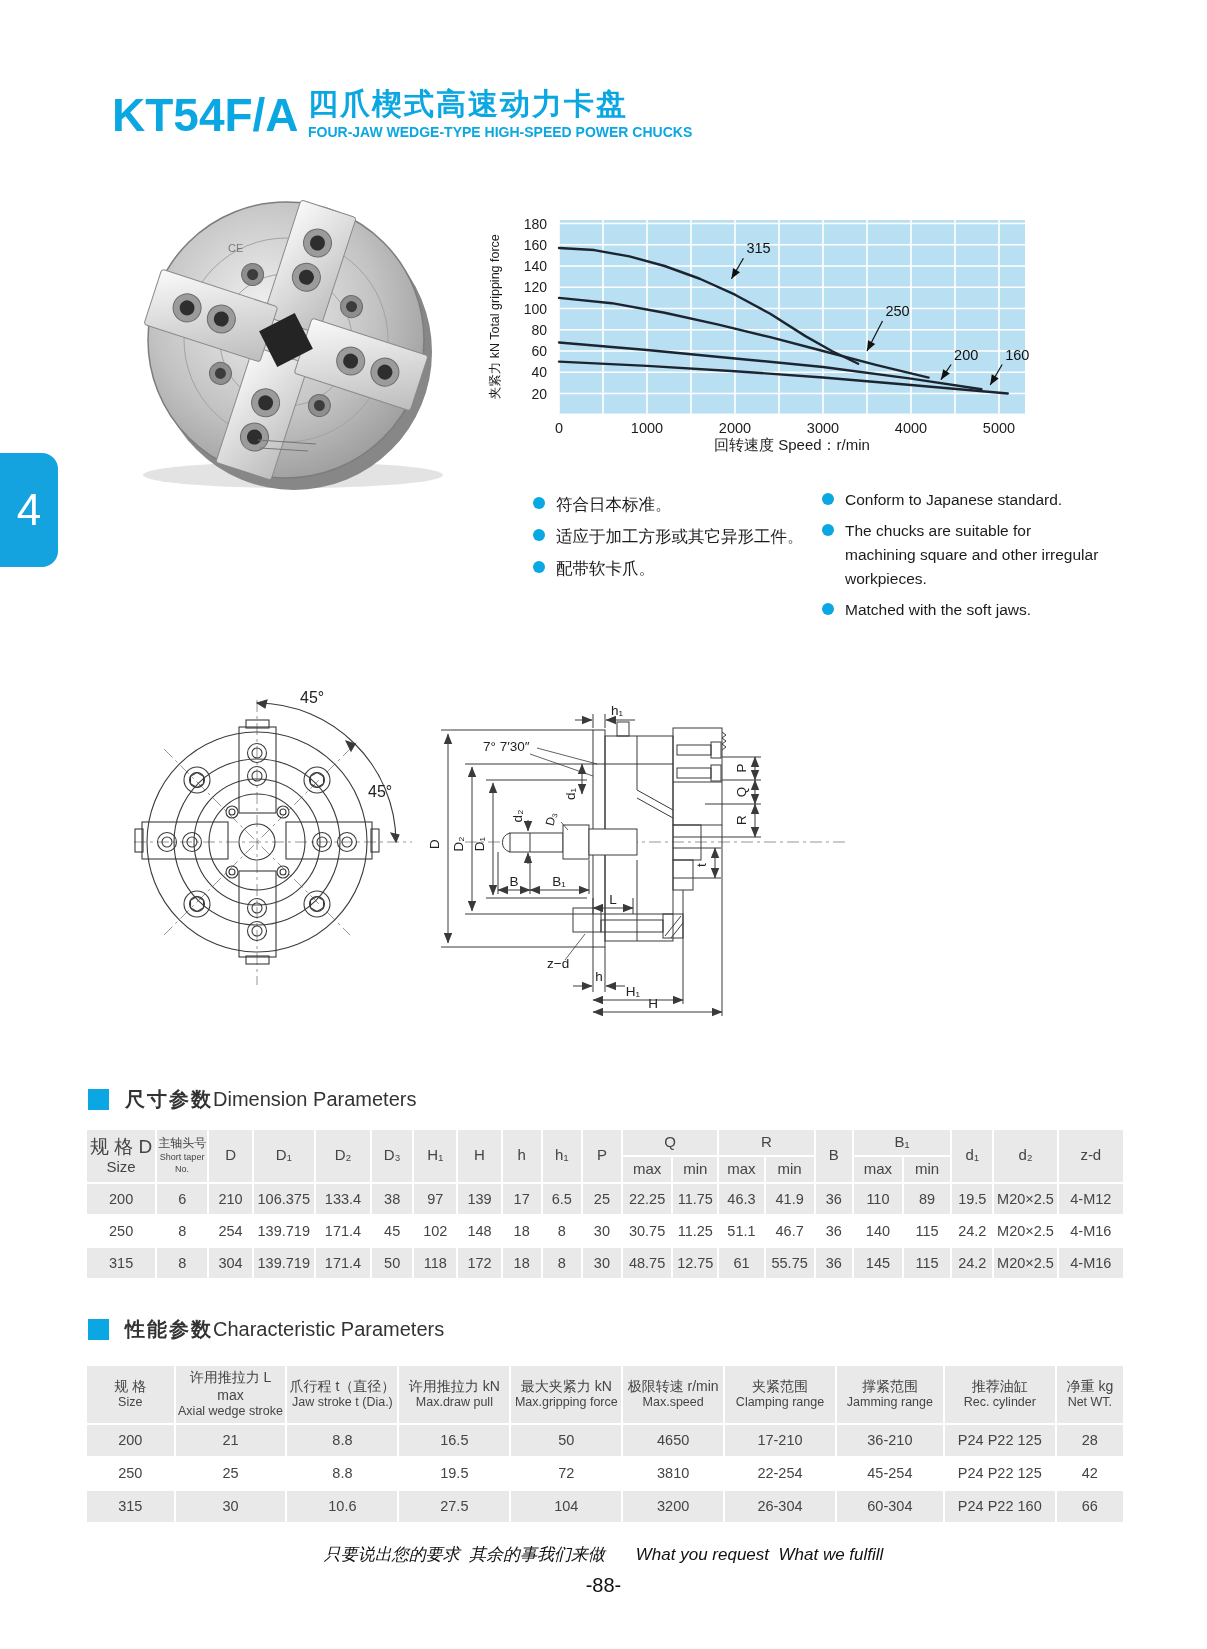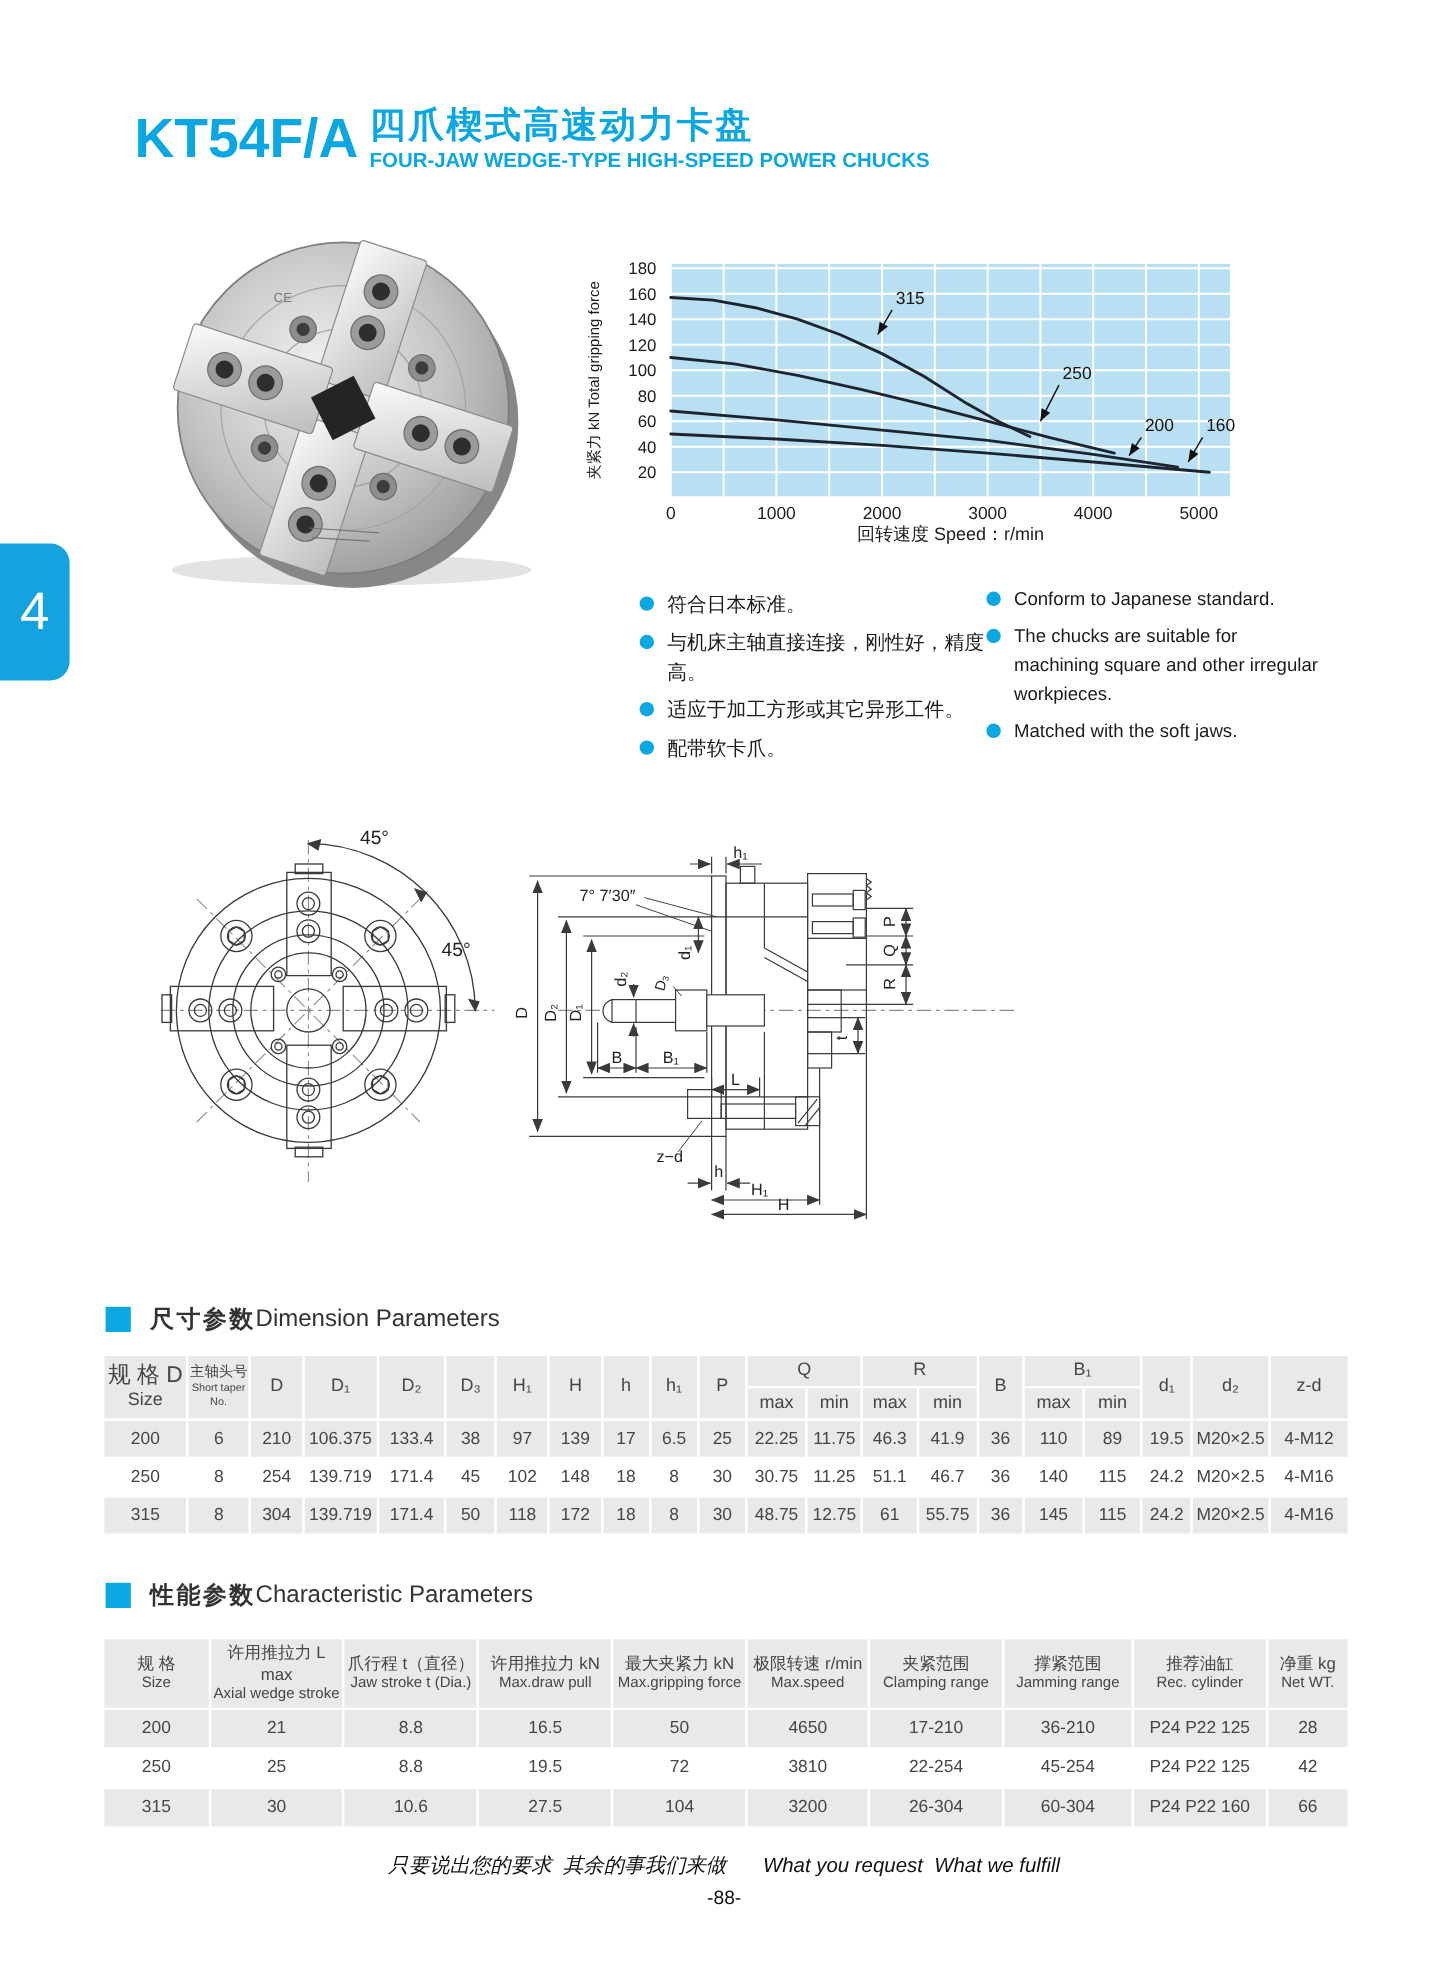--- a/index.html
+++ b/index.html
@@ -4,21 +4,21 @@
 <style>
   html,body{margin:0;padding:0;}
   body{width:1207px;height:1649px;position:relative;background:#fff;
        font-family:"Liberation Sans", sans-serif;color:#222;overflow:hidden;}
   .abs{position:absolute;}
   .pre{white-space:pre;font-style:italic;}
 
   
   #model{left:112px;top:88px;font-size:46px;font-weight:bold;color:#0ba7e3;}
   #title-cn{left:308px;top:84px;font-size:30px;font-weight:bold;color:#0ba7e3;letter-spacing:2px;}
-  #title-en{left:308px;top:124px;font-size:17px;font-weight:bold;color:#0ba7e3;}
+  #title-en{left:308px;top:124px;font-size:14px;font-weight:bold;color:#0ba7e3;}
 
   
   #tab4{left:0;top:453px;width:58px;height:114px;background:#15a3e0;border-radius:0 16px 16px 0;
         color:#fff;font-size:44px;display:flex;align-items:center;justify-content:center;}
 
   
   #photo{left:108px;top:190px;width:365px;height:300px;}
   #front-view{left:122px;top:645px;width:335px;height:350px;}
   #section-view{left:425px;top:652px;width:575px;height:372px;}
 
@@ -53,21 +53,21 @@
   .th-en{font-size:12px;}
   .th-cn.sm{font-size:12px;}
   .th-en.xs{font-size:9.5px;transform:scale(.95);}
   #char-table .th-cn{font-size:14px;}
   #char-table .th-en{font-size:12.5px;}
   #char-table td{padding:7.5px 1px;}
 
   
   #footer-slogan{left:0;top:1543px;width:100%;text-align:center;font-size:17px;color:#111;}
   #footer-slogan .en{margin-left:26px;}
-  #page-num{left:0;top:1574px;width:100%;text-align:center;font-size:16px;color:#111;}
+  #page-num{left:0;top:1574px;width:100%;text-align:center;font-size:20px;color:#111;}
 
   svg text{font-family:"Liberation Sans", sans-serif;}
 </style>
 </head>
 <body>
 
 <div class="abs" id="model">KT54F/A</div>
 <div class="abs" id="title-cn">四爪楔式高速动力卡盘</div>
 <div class="abs" id="title-en">FOUR-JAW  WEDGE-TYPE  HIGH-SPEED  POWER  CHUCKS</div>
 
@@ -198,24 +198,20 @@
       <polygon points="505.2,187 513.6942275358507,180.37821031977035 506.7842408499404,176.3468229654539" fill="#111"></polygon>
       <text x="14" y="118.75" text-anchor="middle" font-size="12.5" fill="#1c1c1c" transform="rotate(-90 14 118.75)">夹紧力  kN Total gripping force</text>
       <text x="307" y="252" text-anchor="middle" font-size="15" fill="#1c1c1c">回转速度  Speed：r/min</text>
     </svg>
 </div>
 
 <div class="abs" id="bullets-cn">
     <div class="bullet-item">
       <span class="dot"></span>
       <span>符合日本标准。</span>
-    </div>
-    <div class="bullet-item">
-      <span class="dot"></span>
-      <span>与机床主轴直接连接，刚性好，精度高。</span>
     </div>
     <div class="bullet-item">
       <span class="dot"></span>
       <span>适应于加工方形或其它异形工件。</span>
     </div>
     <div class="bullet-item">
       <span class="dot"></span>
       <span>配带软卡爪。</span>
     </div>
   </div>

